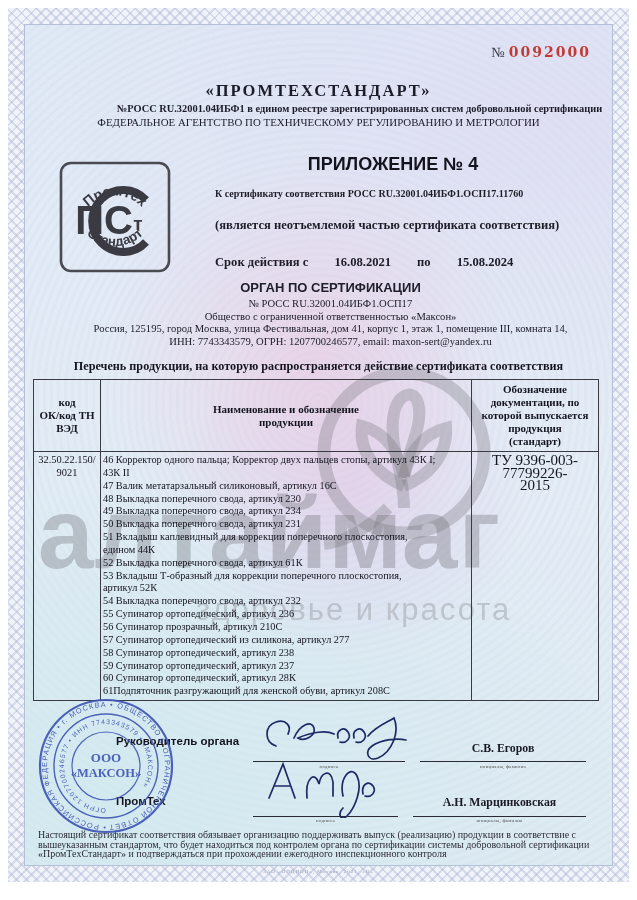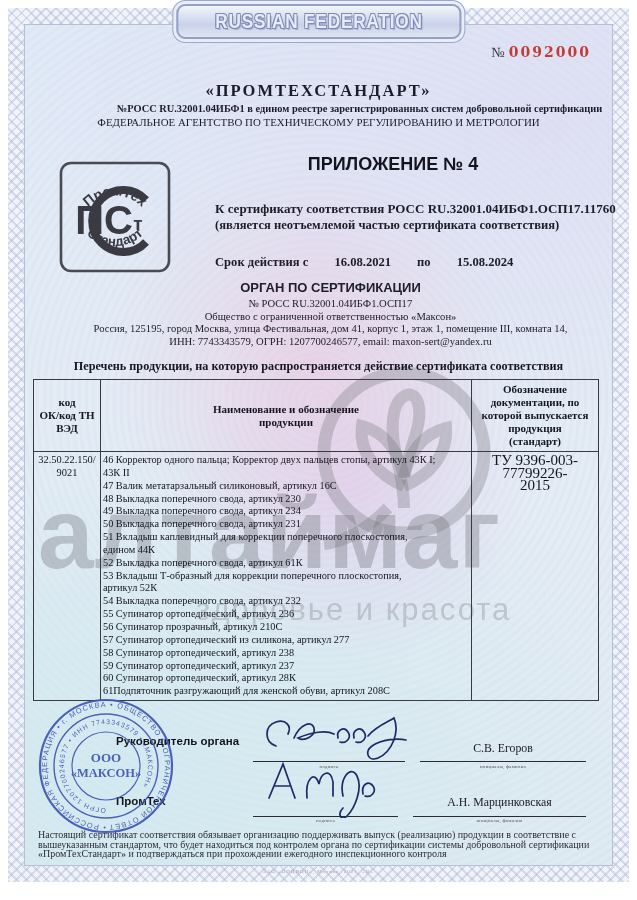--- a/index.html
+++ b/index.html
@@ -38,21 +38,21 @@
   
   .t-center{left:0;width:100%;text-align:center;color:#1c1c2a;}
   .title1{top:52px;font-size:17.5px;font-weight:bold;letter-spacing:2.5px;}
   .title2{top:73px;font-size:16.5px;font-weight:bold;letter-spacing:2px;}
   .registry{top:95px;font-size:10.4px;font-weight:bold;padding-left:41px;}
   .agency{top:107.5px;font-size:10.9px;font-weight:normal;}
 
   
   .annex-title{top:146px;left:170px;width:430px;text-align:center;
     font-family:"Liberation Sans",sans-serif;font-weight:bold;font-size:18px;color:#14141e;}
-  .certline1{top:193px;left:207px;font-size:13px;font-weight:600;color:#1d1d28;}
+  .certline1{top:180px;left:207px;font-size:10px;font-weight:600;color:#1d1d28;}
   .certline2{top:210px;left:207px;font-size:12.6px;font-weight:600;color:#1d1d28;}
   .validity{top:247px;left:207px;font-size:12.6px;font-weight:bold;color:#1d1d28;}
   .validity span{margin-right:26px;}
 
   
   .organ{top:272px;left:12px;width:100%;text-align:center;color:#20202c;}
   .organ .oh{font-family:"Liberation Sans",sans-serif;font-weight:bold;font-size:13px;margin-bottom:3px;}
   .organ .ol{font-size:10.6px;line-height:12.6px;}
 
   .products-heading{top:351px;left:0;width:100%;text-align:center;font-size:12.2px;font-weight:bold;color:#15151f;}
@@ -62,21 +62,21 @@
   table.prod td{border:1.2px solid #3a3a42;vertical-align:top;color:#15151f;}
   .th{font-weight:bold;text-align:center;vertical-align:middle !important;font-size:11px;line-height:13px;white-space:pre-line;padding:3px 2px;}
   .c-code{width:64px;text-align:center;font-size:10.4px;line-height:12.6px;white-space:pre-line;padding-top:2px;}
   .c-name{width:366px;padding:2px 2px 2px 2px;}
   .c-doc{width:124px;text-align:center;font-size:15px;line-height:12.6px;white-space:pre-line;padding-top:2px;}
   .pline{font-size:10.3px;line-height:12.85px;white-space:nowrap;}
 
   
   .sig-label{font-family:"Liberation Sans",sans-serif;font-weight:bold;font-size:11.5px;color:#14141e;}
   .lab1{top:727px;left:108px;} .lab2{top:787px;left:108px;}
-  .sigline{border-bottom:1px solid #2a2a35;}
+  .sigline{border-bottom:1px solid #2a2a35;font-weight:bold;}
   .sl1{top:733px;left:245px;width:152px;height:20px;}
   .nl1{top:733px;left:412px;width:166px;height:20px;text-align:center;font-size:11.8px;color:#1a1a26;}
   .sl2{top:787px;left:245px;width:145px;height:21px;}
   .nl2{top:787px;left:405px;width:173px;height:21px;text-align:center;font-size:11.8px;color:#1a1a26;}
   .caption{font-size:4.8px;color:#555;text-align:center;letter-spacing:.3px;}
   .cap-s1{top:756px;left:245px;width:152px;} .cap-n1{top:756px;left:412px;width:166px;}
   .cap-s2{top:810px;left:245px;width:145px;} .cap-n2{top:810px;left:405px;width:173px;}
   .sig-svg1{top:700px;left:252px;} .sig-svg2{top:748px;left:255px;}
 
   
@@ -105,23 +105,20 @@
     <svg class="abs z1 wm-emblem" width="210" height="210" viewBox="0 0 210 210">
       <g fill="none" stroke="rgba(118,118,124,.32)">
         <circle cx="108" cy="95" r="80" stroke-width="13"></circle>
         <path d="M108,150 C108,110 92,88 98,55 C102,36 118,30 122,45 C128,66 112,92 108,118" stroke-width="12"></path>
         <path d="M108,128 C84,118 62,96 66,68 C90,74 104,96 108,120" stroke-width="12"></path>
         <path d="M108,128 C132,118 152,98 150,70 C126,76 112,96 108,120" stroke-width="12"></path>
         <path d="M92,150 C70,172 48,184 28,186" stroke-width="12"></path>
       </g>
     </svg>
 
-    <div class="abs z5 banner">
-      <span class="banner-text">RUSSIAN FEDERATION</span>
-    </div>
 
     <div class="abs z2 serial">
       <span>№</span><b>0092000</b>
     </div>
 
     <div class="abs z2 t-center title2">«ПРОМТЕХСТАНДАРТ»</div>
     <div class="abs z2 t-center registry">№РОСС RU.32001.04ИБФ1 в едином реестре зарегистрированных систем добровольной сертификации</div>
     <div class="abs z2 t-center agency">ФЕДЕРАЛЬНОЕ АГЕНТСТВО ПО ТЕХНИЧЕСКОМУ РЕГУЛИРОВАНИЮ И МЕТРОЛОГИИ</div>
 
     <svg class="abs z2" style="top:152px;left:50px;" width="114" height="114" viewBox="0 0 114 114">

